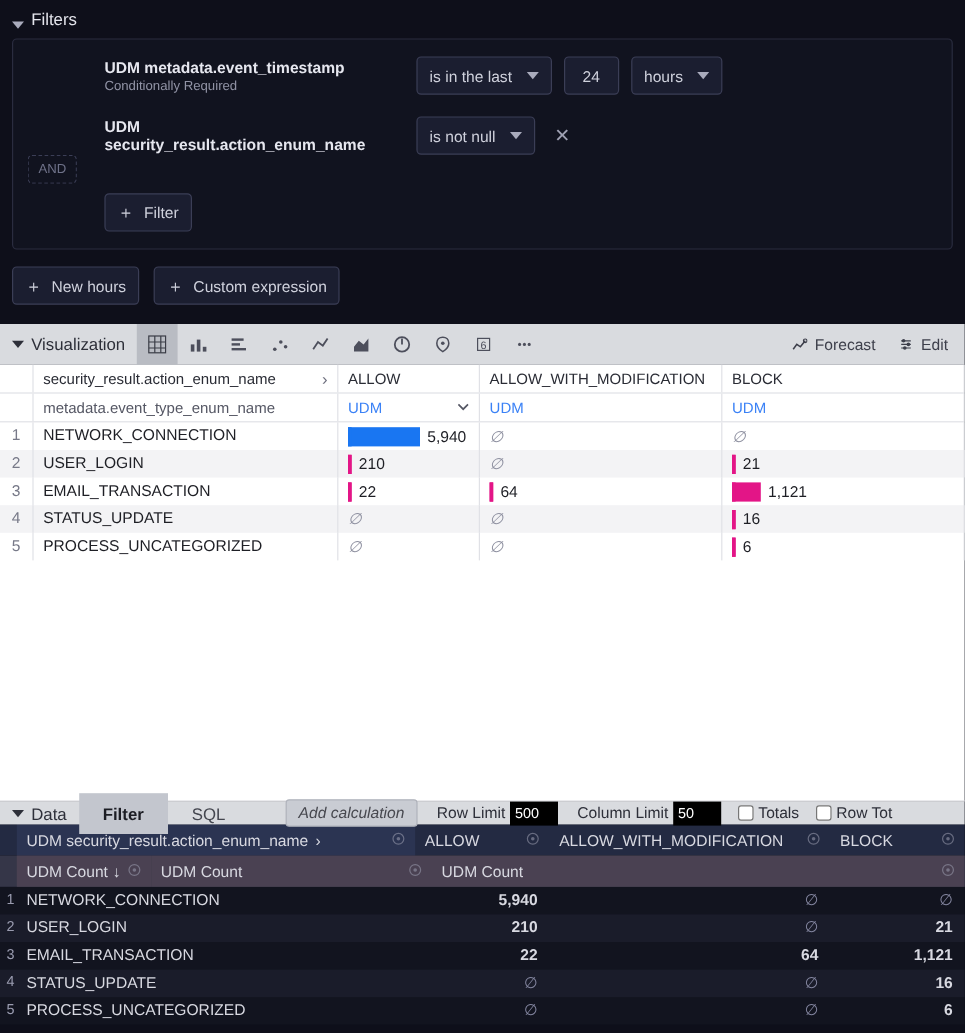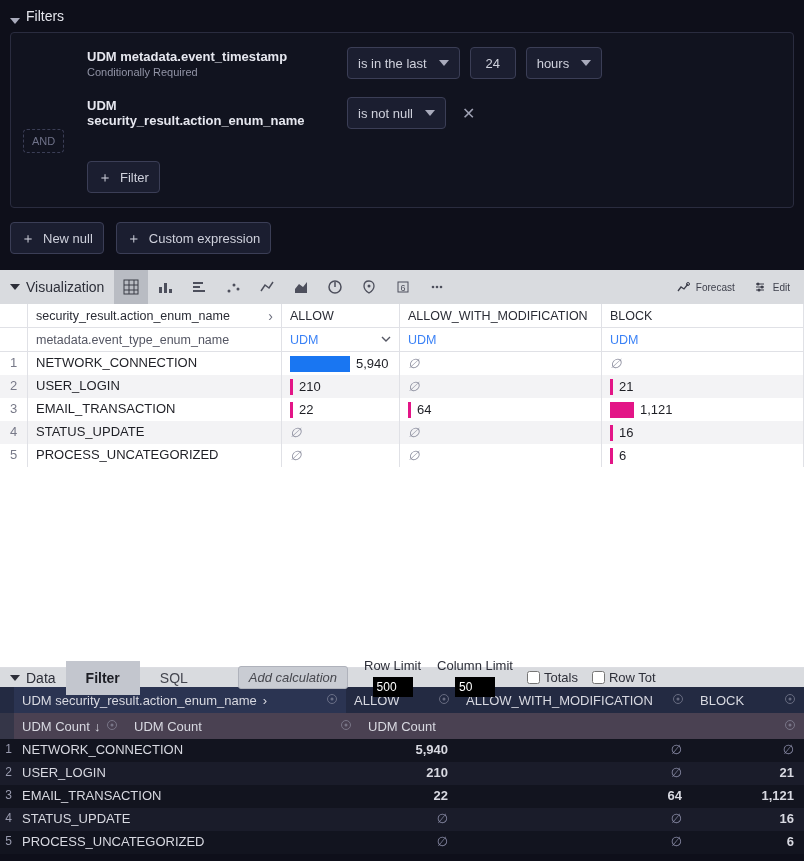--- a/index.html
+++ b/index.html
@@ -79,21 +79,21 @@
   .viz-title .caret-down { border-top-color: #2d2f39; }
   .viz-icons { display: flex; align-items: center; }
   .viz-icons .vicon {
     width: 34px; height: 34px;
     display: flex; align-items: center; justify-content: center;
     cursor: pointer;
     color: #4d4f5c;
   }
   .viz-icons .vicon.active { background: #b9bcc3; }
   .viz-right { margin-left: auto; display: flex; align-items: center; gap: 18px; padding-right: 14px; }
-  .viz-right .item { display: inline-flex; align-items: center; gap: 6px; color: #3d3f4b; font-size: 10px; cursor: pointer; }
+  .viz-right .item { display: inline-flex; align-items: center; gap: 6px; color: #3d3f4b; font-size: 13px; cursor: pointer; }
   .tiny-svg { display: block; }
   
   .viz-table { background: #fff; color: #1e1f25; display: flex; flex-direction: column; 
                border-bottom: 1px solid #dcdde2; height: 364px; }
   .viz-hrow { display: flex; height: 24px; align-items: stretch; border-bottom: 1px solid #e0e1e6; font-size: 12.5px; }
   .viz-hrow .rowidx { width: 28px; border-right: 1px solid #e0e1e6; }
   .viz-hrow .heading-left {
     width: 254px; padding: 4px 8px; border-right: 1px solid #e0e1e6;
     display: flex; align-items: center; color: #2a2c35;
   }
@@ -120,21 +120,21 @@
     display: flex; align-items: center;
     background: #d9dbdf; color: #3a3c46;
     height: 19px;
     position: relative;
   }
   .data-title { display:flex; align-items:center; gap:6px; padding: 0 10px; font-size:14px; color:#2d2f39;}
   .data-tabs { display:flex; }
   .data-tabs .tab { padding: 0 20px; height: 34px; display:flex; align-items:center; font-size: 14px; cursor:pointer; color:#44464f; }
   .data-tabs .tab.active { background:#c3c6ce; font-weight:600; color:#1c1d24; }
   .addcalc-btn { margin-left: 30px; background:#c9ccd3; border:1px solid #afb2bb; color:#47484f; padding: 3px 10px; border-radius:3px; font-size:13px; cursor:pointer;font-style:italic; }
-  .limit-group { display:flex; align-items:center; gap:4px; margin-left: 16px; font-size:13px; color:#2d2f39;flex-direction:column; }
+  .limit-group { display:flex; align-items:center; gap:4px; margin-left: 16px; font-size:13px; color:#2d2f39; }
   .limit-input { background:#000; color:#fff; border:none; width:40px; height:20px; font-size:12px; padding: 0 4px; }
   .check-group { display:flex; align-items:center; gap:4px; margin-left: 14px; font-size:13px; color:#2d2f39; }
   
   .data-table { background:#12141f; color:#d8d9e1; font-size: 13px; }
   .dt-hrow { display:flex; height:26px; align-items:stretch; }
   .dt-hrow.h1 { background:#232a42; }
   .dt-hrow.h2 { background:#353648; }
   .dt-hrow .c0 { width: 14px; }
   .dt-hrow .c1 { width: 332px; padding:5px 8px; display:flex; align-items:center; }
   .dt-hrow .c1.h1c { background:#2b3452; font-weight:500; }
@@ -202,21 +202,21 @@
         <span class="plus">＋</span>
         <span>Filter</span>
       </div>
     </div>
   </div>
 </div>
 
 <div class="group-row">
   <div class="chip">
     <span class="plus">＋</span>
-    <span>New null</span>
+    <span>New hours</span>
   </div>
   <div class="chip">
     <span class="plus">＋</span>
     <span>Custom expression</span>
   </div>
 </div>
 
 <div class="viz-header">
   <div class="viz-title">
     <span class="caret-down"></span>

